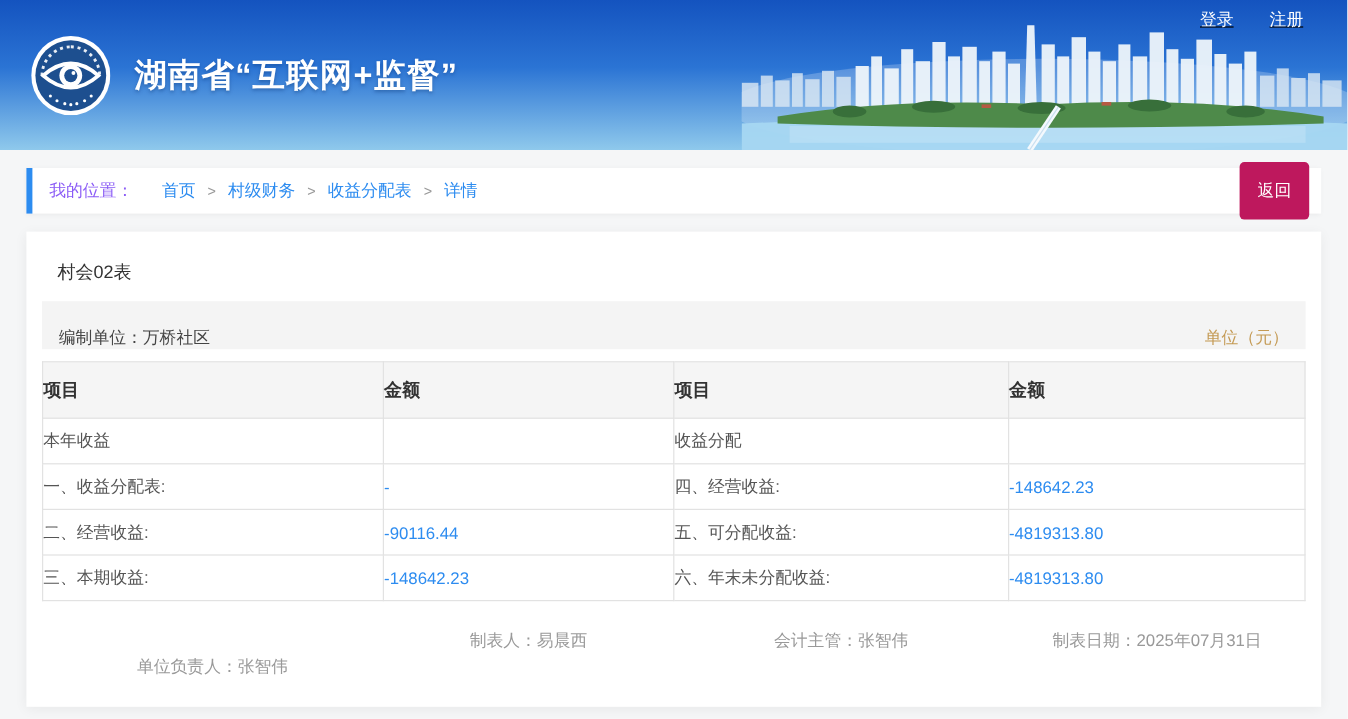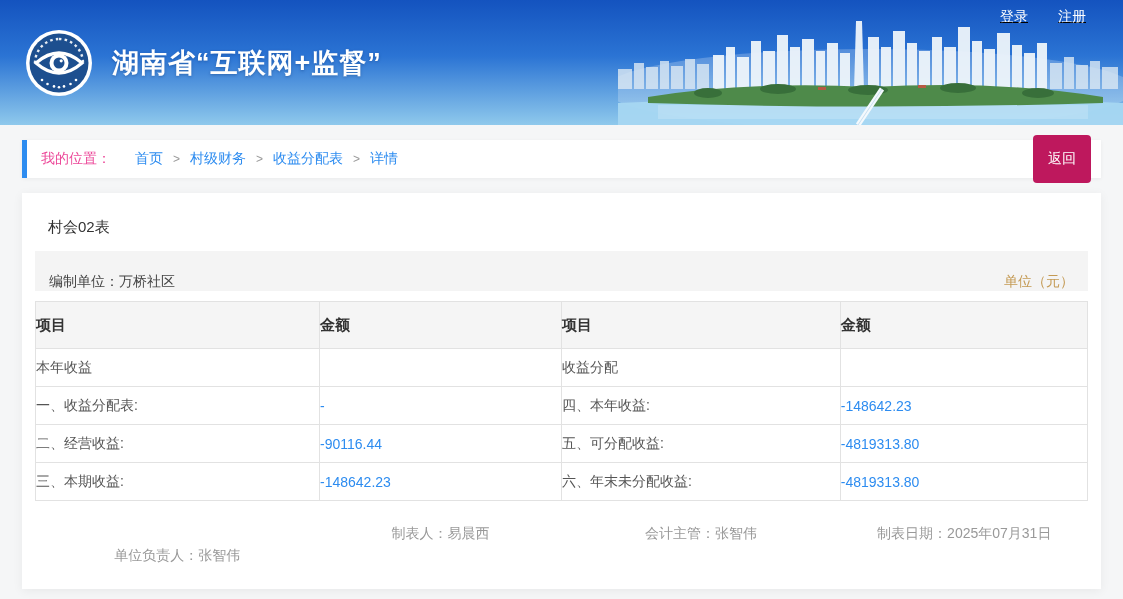--- a/index.html
+++ b/index.html
@@ -29,21 +29,21 @@
     color:#ffffff; font-size:27px; font-weight:bold; letter-spacing:1px;
     text-shadow:0 1px 3px rgba(0,40,100,.35);
   }
 
   
   .crumb-bar {
     margin:15px 22px 0 22px; height:38px; background:#ffffff;
     border-left:5px solid #2d8cf0; box-shadow:0 1px 4px rgba(0,0,0,.05);
     display:flex; align-items:center; padding:0 10px 0 14px; font-size:14px;
   }
-  .crumb-prefix { color:#ec4899; margin-right:14px;font-family:Liberation Mono, monospace; }
+  .crumb-prefix { color:#8b5cf6; margin-right:14px;font-family:Liberation Mono, monospace; }
   .crumb-bar a { color:#2d8cf0; text-decoration:none; cursor:pointer; margin:0 10px; }
   .crumb-sep { color:#999; font-size:12px; }
   .back-btn {
     margin-left:auto; background:#be185d; color:#fff; border:none; cursor:pointer;
     font-size:14px; padding:15px 15px; border-radius:4px; font-family:Liberation Sans, sans-serif;
   }
 
   
   .card {
     margin:15px 22px 0 22px; background:#ffffff; padding:13px 13px 24px 13px;
@@ -209,21 +209,21 @@
       <tbody>
         <tr>
           <td class="item-cell">本年收益</td>
           <td class="value-cell"></td>
           <td class="item-cell">收益分配</td>
           <td class="value-cell"></td>
         </tr>
         <tr>
           <td class="item-cell">一、收益分配表:</td>
           <td class="value-cell">-</td>
-          <td class="item-cell">四、本年收益:</td>
+          <td class="item-cell">四、经营收益:</td>
           <td class="value-cell">-148642.23</td>
         </tr>
         <tr>
           <td class="item-cell">二、经营收益:</td>
           <td class="value-cell">-90116.44</td>
           <td class="item-cell">五、可分配收益:</td>
           <td class="value-cell">-4819313.80</td>
         </tr>
         <tr>
           <td class="item-cell">三、本期收益:</td>

